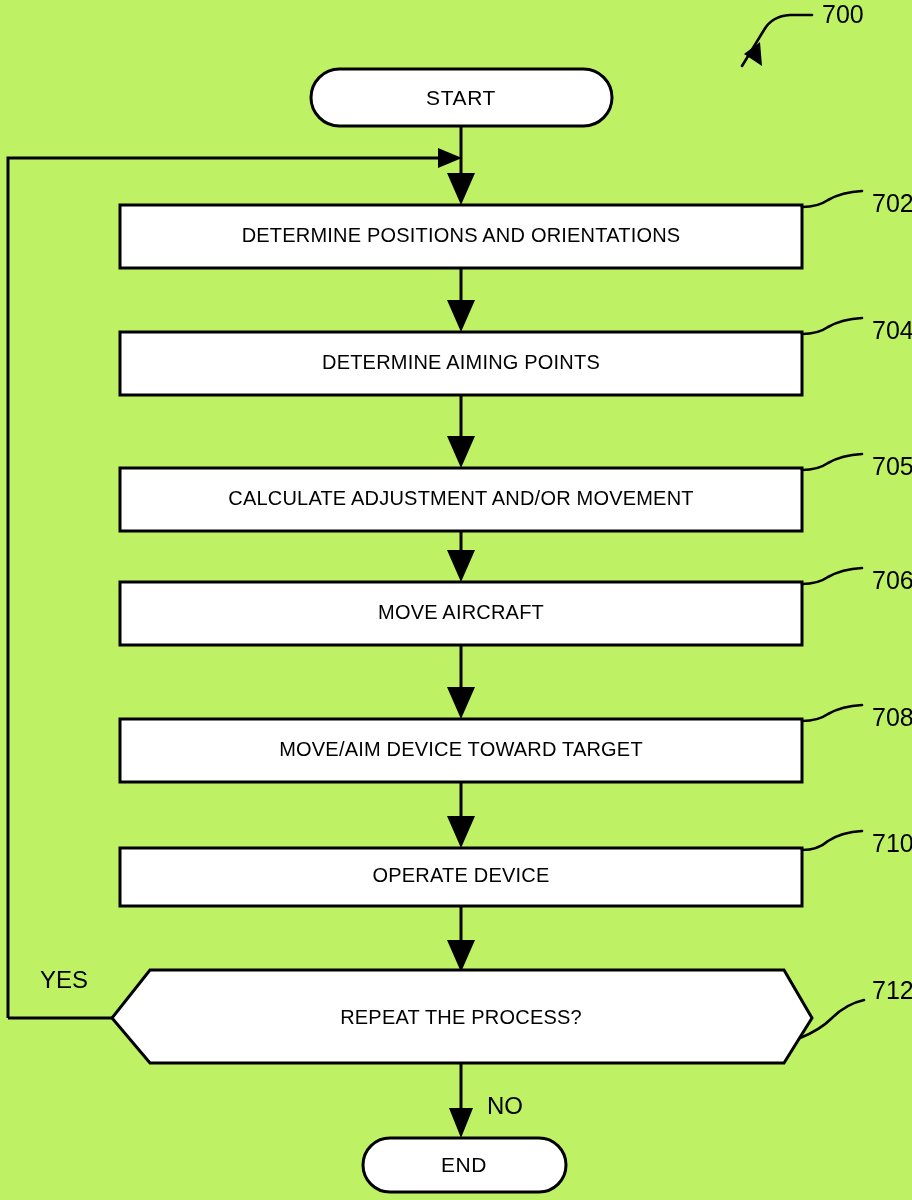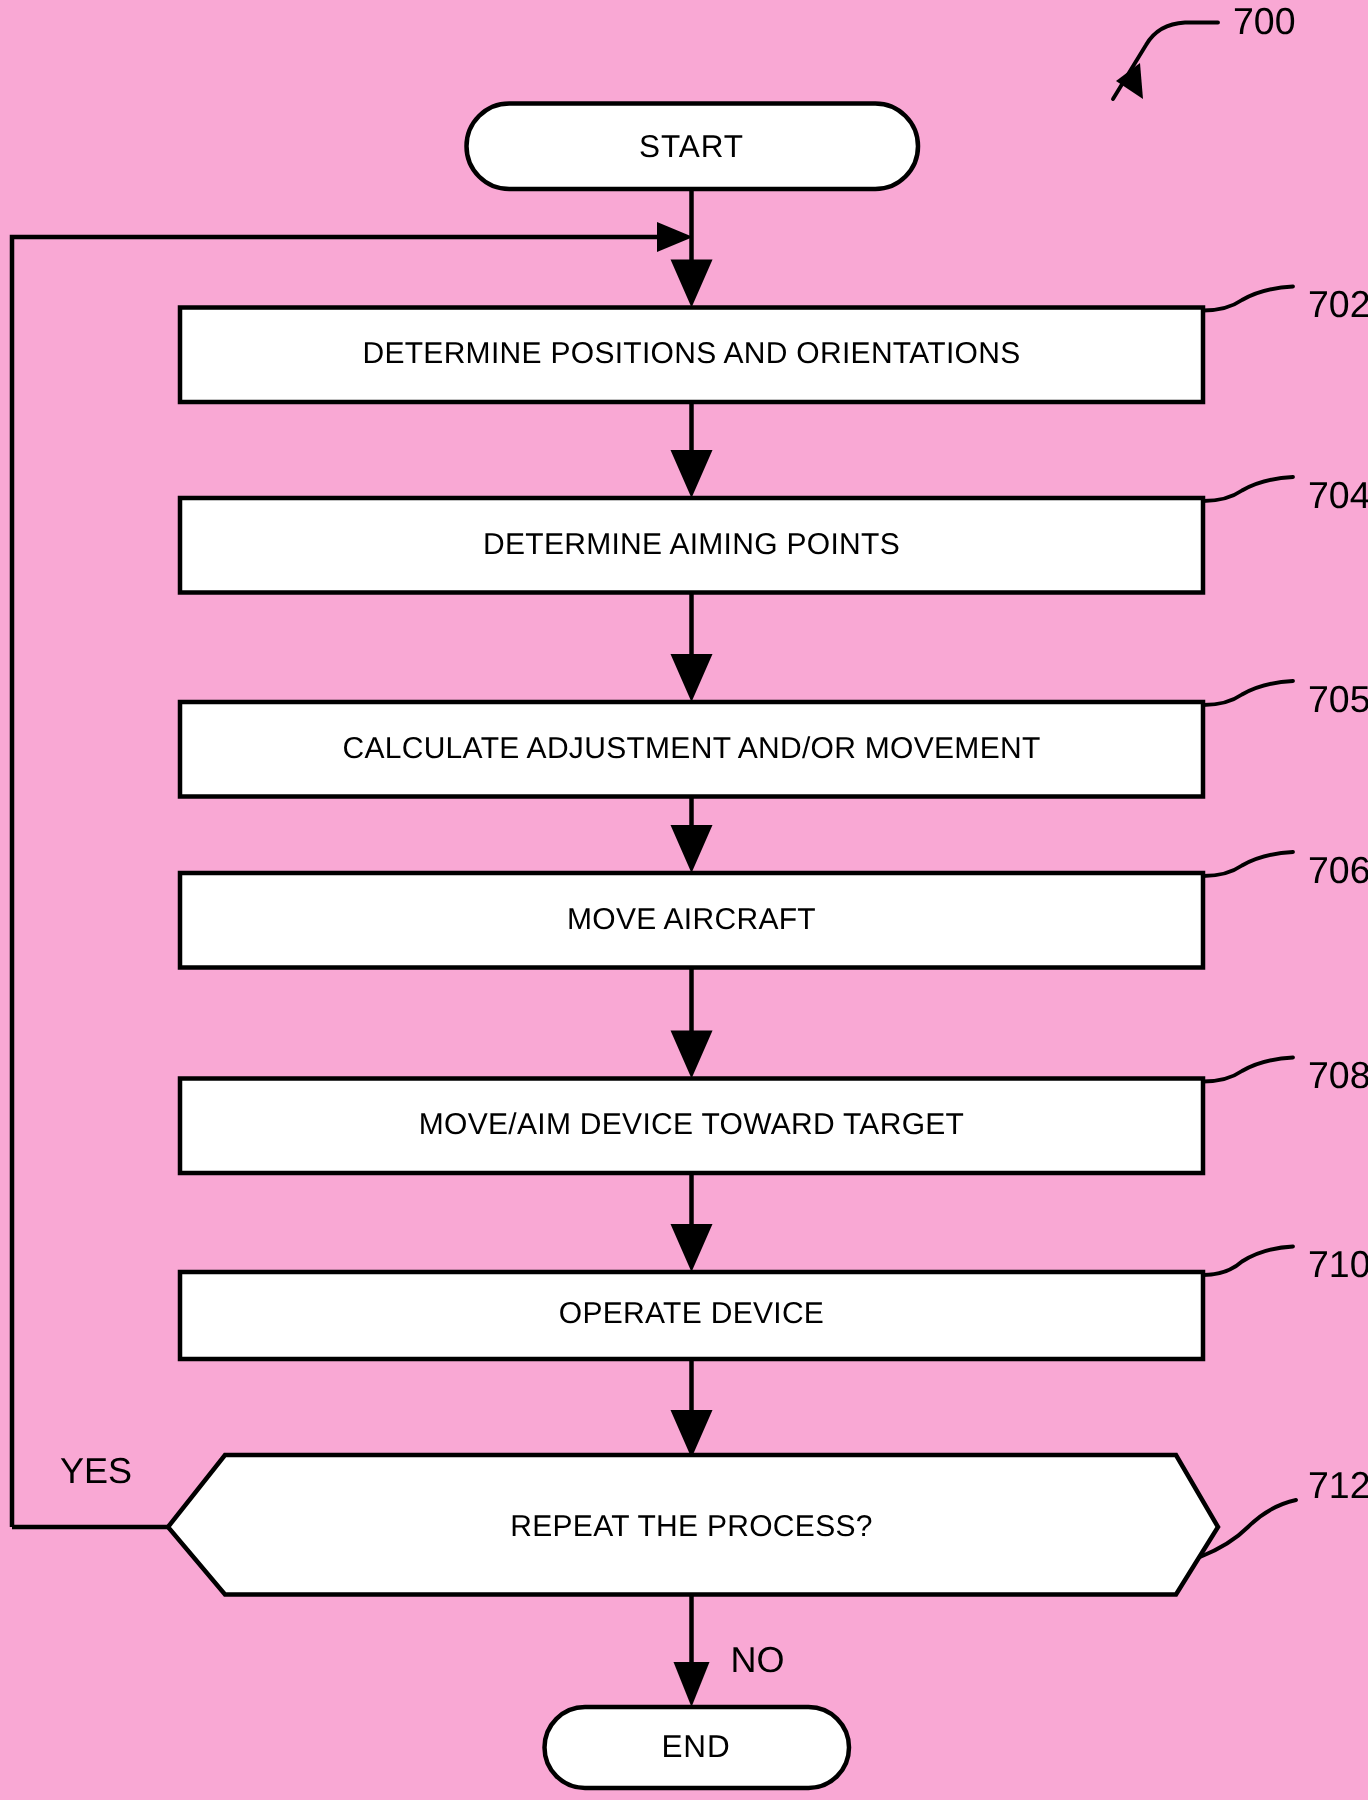--- a/index.html
+++ b/index.html
@@ -8,21 +8,21 @@
     padding: 0;
     background: #ffffff;
   }
   body {
     font-family: "Liberation Sans", sans-serif;
   }
   #diagram-root {
     position: relative;
     width: 912px;
     height: 1200px;
-    background: #f9a8d4;
+    background: #bef264;
     overflow: hidden;
   }
   #flow-svg {
     position: absolute;
     left: 0;
     top: 0;
     width: 912px;
     height: 1200px;
   }
   .shape-stroke {

